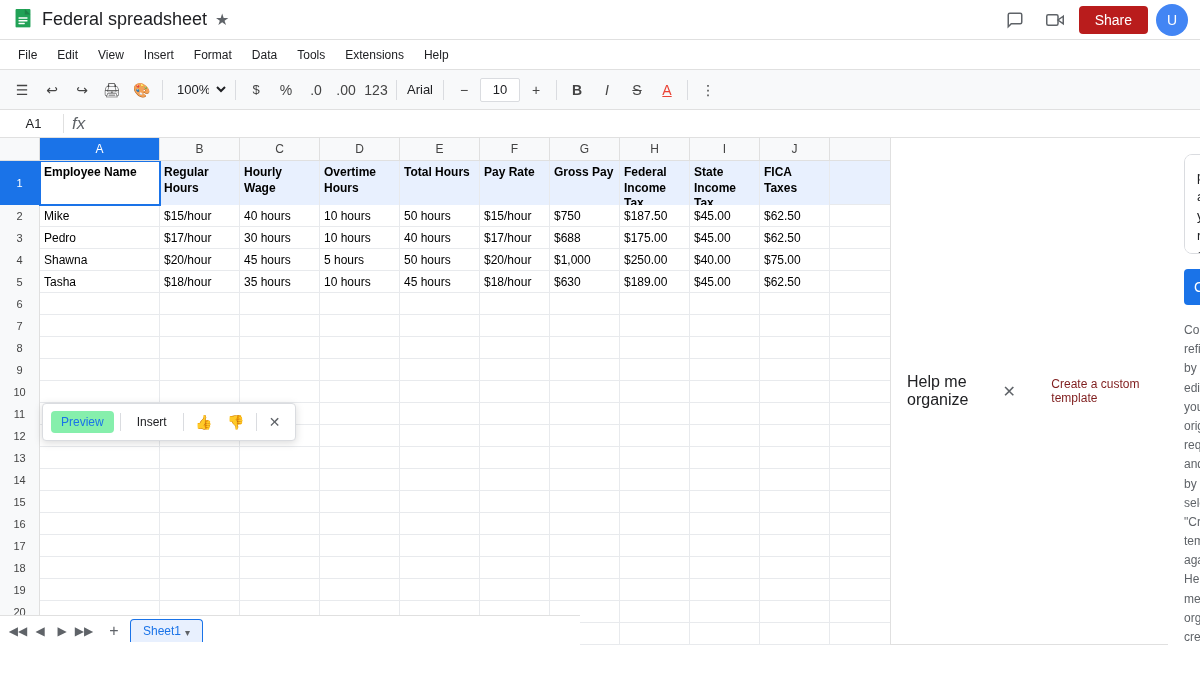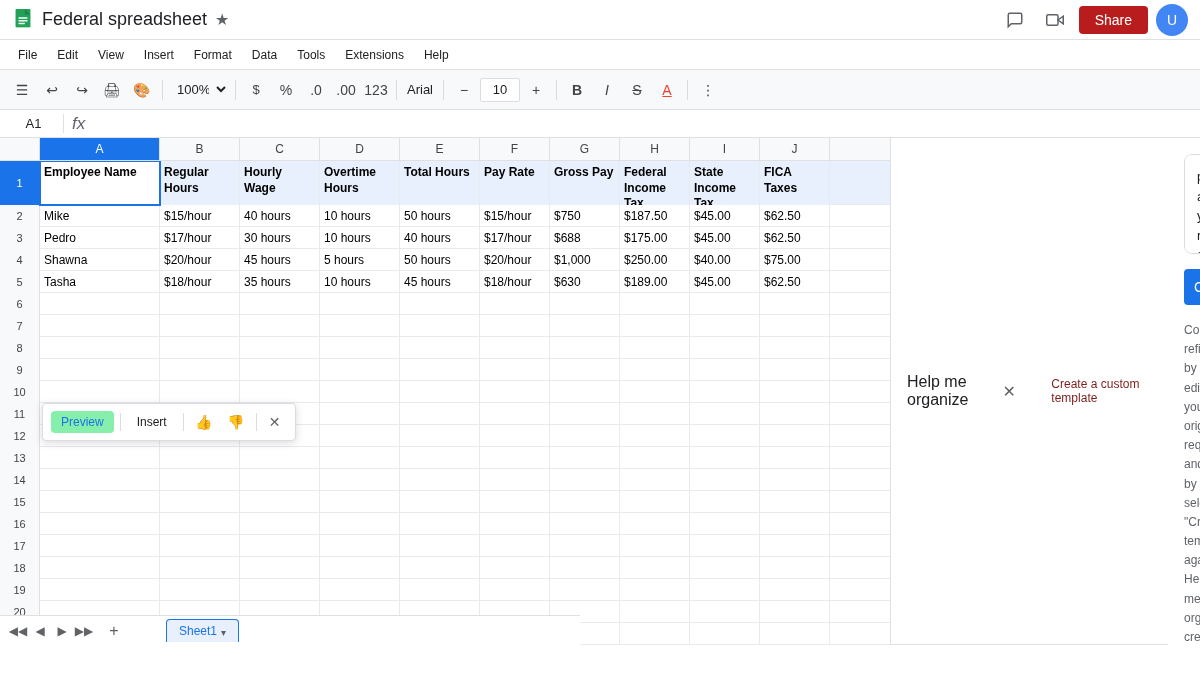--- a/index.html
+++ b/index.html
@@ -335,21 +335,20 @@
     .sheet-tab {
       display: flex; align-items: flex-end; gap: 4px;
       padding: 4px 12px;
       border-radius: 4px 4px 0 0;
       border: 1px solid #e0e0e0;
       border-bottom: none;
       font-size: 12px;
       cursor: pointer;
       background: #fff;
       color: #202124;
-      margin-left: 36px;
     }
     .sheet-tab.active { background: #e8f0fe; color: #1a73e8; border-color: #1a73e8; }
     .sheet-tab-dropdown { font-size: 10px; color: #5f6368; }
 
     .nav-arrows { display: flex; gap: 2px; margin-right: 4px; }
     .nav-arrow {
       width: 20px; height: 20px; border: none; background: transparent;
       cursor: pointer; display: flex; align-items: center; justify-content: center;
       font-size: 12px; color: #5f6368; border-radius: 2px;
     }

